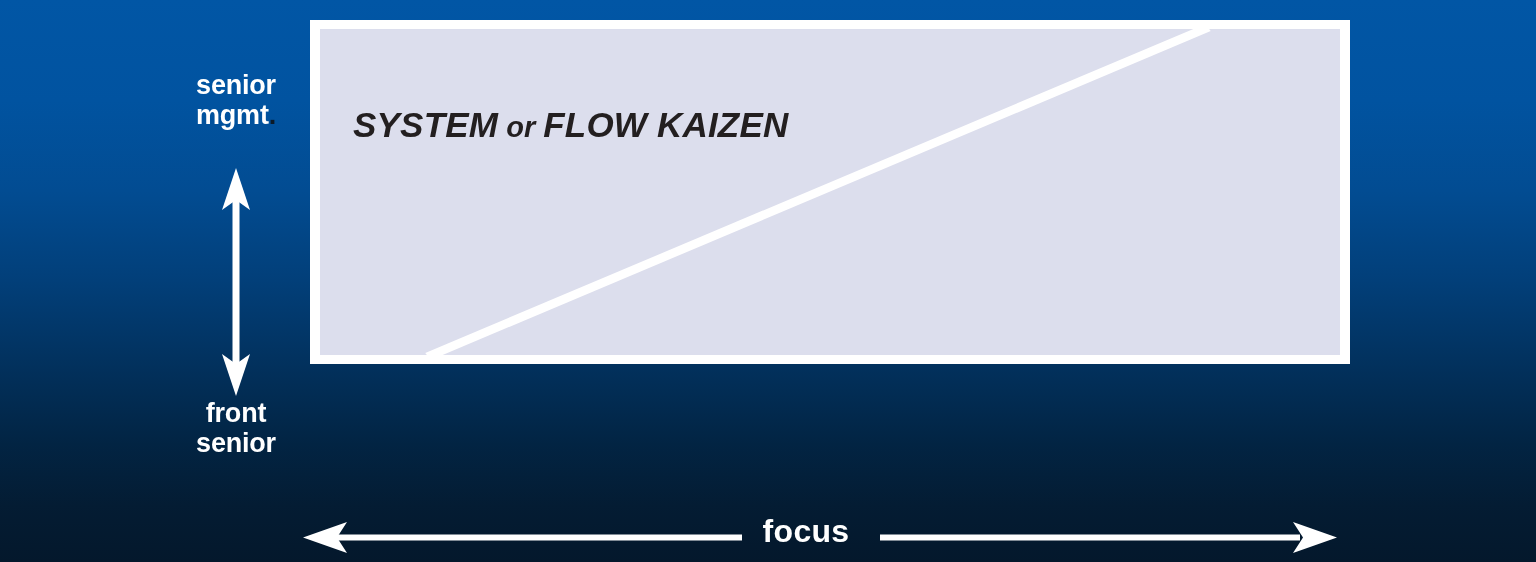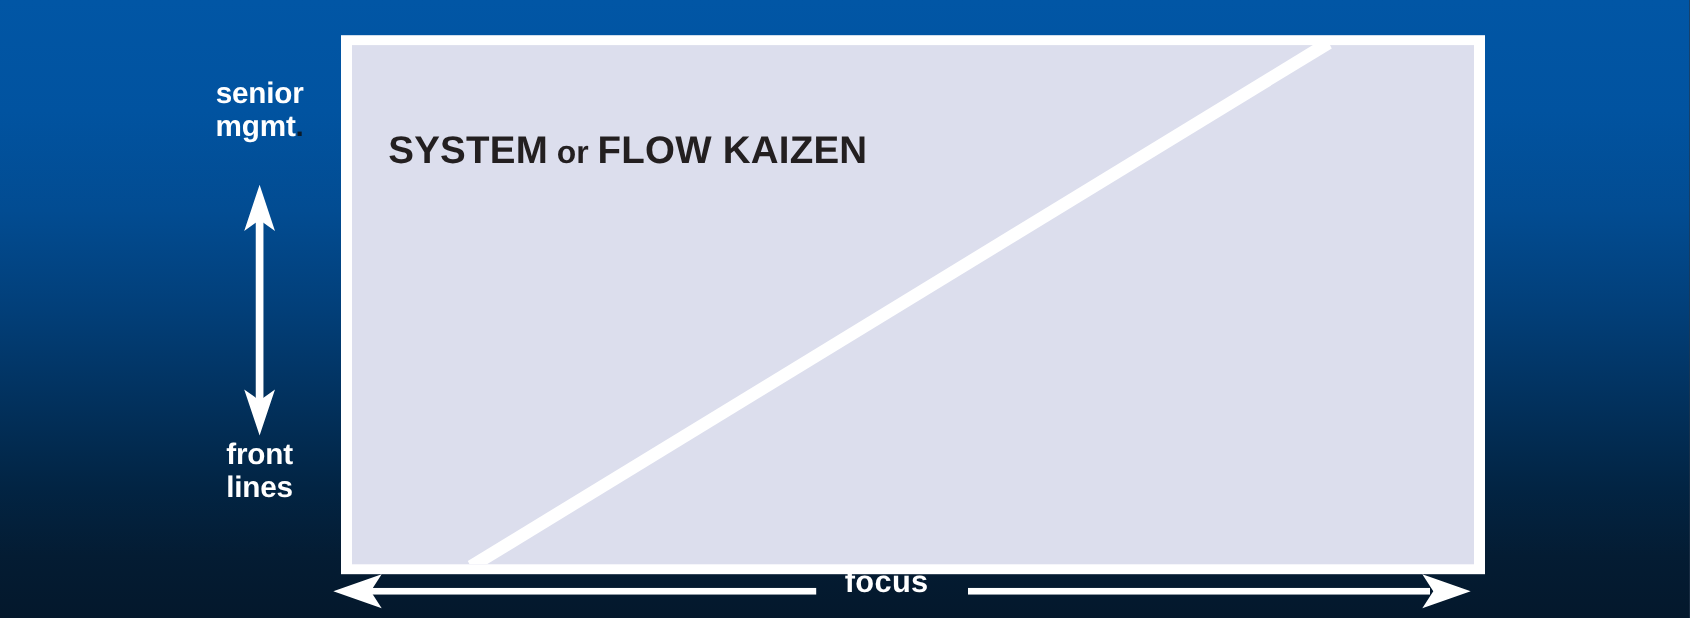--- a/index.html
+++ b/index.html
@@ -56,26 +56,27 @@
     left: 206px;
     top: 166px;
     width: 60px;
     height: 232px;
   }
 
   
   #kaizen-box {
     position: absolute;
     left: 310px;
-    top: 32px;
+    top: 20px;
     width: 1040px;
-    height: 490px;
+    height: 344px;
     background: #ffffff;
     box-sizing: border-box;
     padding: 9px 10px 9px 10px;
+    font-style: italic;
   }
   #kaizen-box-inner {
     position: relative;
     width: 100%;
     height: 100%;
     background: #dcdeed;
     overflow: hidden;
   }
   #divider-line {
     position: absolute;
@@ -114,42 +115,42 @@
     height: 57px;
   }
   #focus-label {
     position: absolute;
     left: 700px;
     top: 513px;
     width: 212px;
     text-align: center;
     color: #ffffff;
     font-weight: bold;
-    font-size: 28px;
+    font-size: 32px;
     letter-spacing: 0.3px;
   }
 </style>
 </head>
 <body>
 
 <div id="stage">
 
   <div class="v-label" id="senior-mgmt-label"><span>senior
 mgmt</span><span class="mgmt-dot">.</span></div>
 
   <div id="vertical-arrow">
     <svg width="60" height="232" viewBox="0 0 60 232" xmlns="http://www.w3.org/2000/svg">
       <rect x="26.5" y="18" width="7" height="196" fill="#ffffff"></rect>
       <path d="M30 2 L44 44 L30 34 L16 44 Z" fill="#ffffff"></path>
       <path d="M30 230 L16 188 L30 198 L44 188 Z" fill="#ffffff"></path>
     </svg>
   </div>
 
   <div class="v-label" id="front-lines-label">front
-lines</div>
+senior</div>
 
   <div id="kaizen-box">
     <div id="kaizen-box-inner">
 
       <svg id="divider-line" viewBox="0 0 1020 440" preserveAspectRatio="none" xmlns="http://www.w3.org/2000/svg">
         <line x1="108" y1="442" x2="888" y2="-2" stroke="#ffffff" stroke-width="11"></line>
       </svg>
 
       <div class="box-label" id="system-kaizen-label"><span>SYSTEM</span><span class="or-word"> <span>or</span> </span><span>FLOW KAIZEN</span></div>
 

